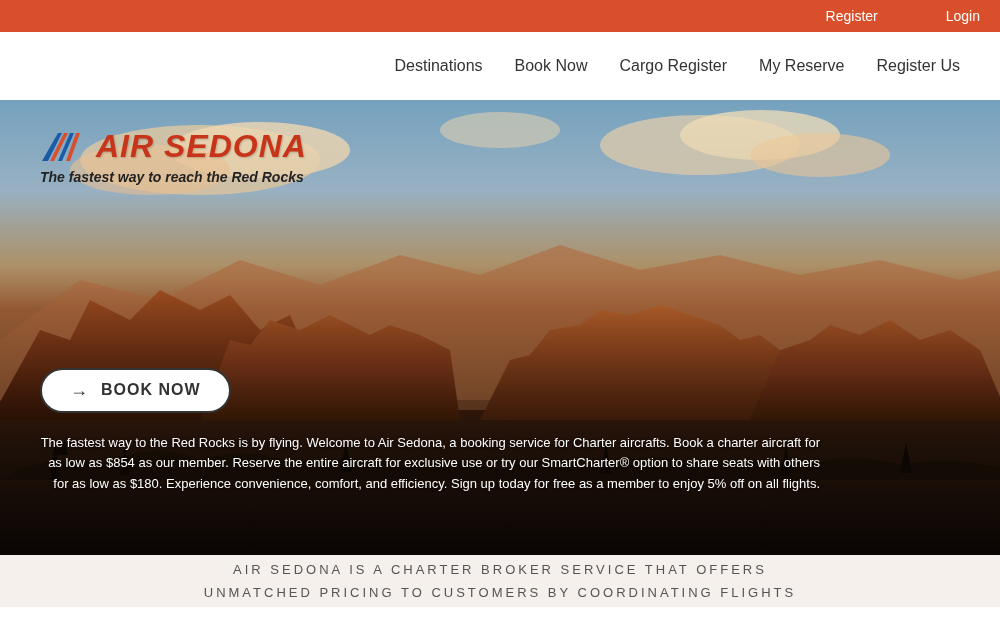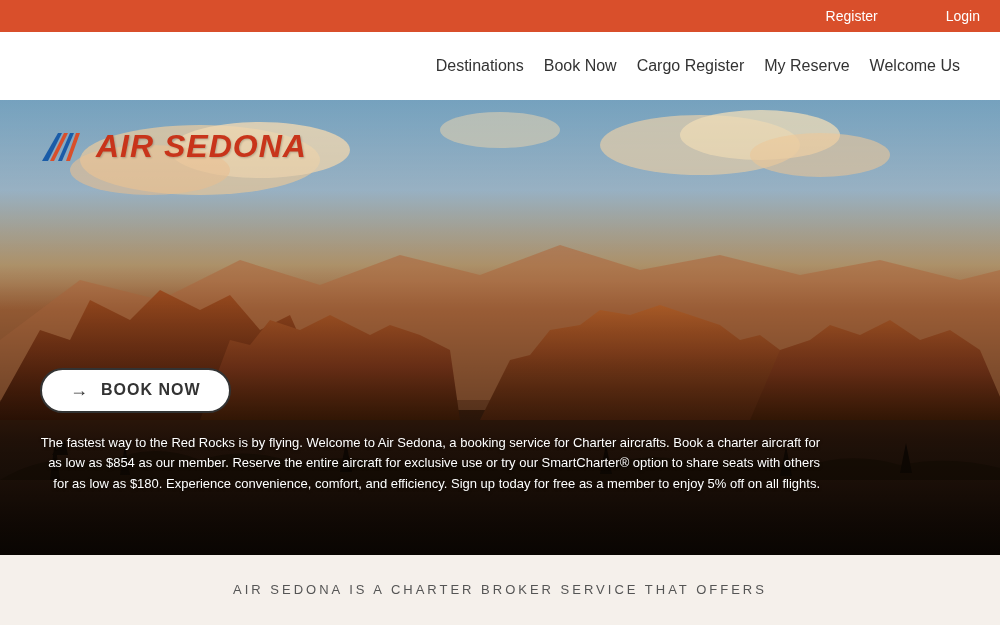--- a/index.html
+++ b/index.html
@@ -28,21 +28,21 @@
       height: 68px;
       display: flex;
       align-items: center;
       justify-content: flex-end;
       padding: 0 40px;
       position: relative;
       z-index: 10;
     }
     .main-nav nav {
       display: flex;
-      gap: 20px;
+      gap: 32px;
     }
     .main-nav nav a {
       color: #333;
       text-decoration: none;
       font-size: 16px;
       font-weight: 500;
     }
 
     
     .hero {
@@ -158,21 +158,21 @@
       color: white;
       line-height: 1.6;
       max-width: 780px;
       text-shadow: 0 1px 3px rgba(0,0,0,0.6);
       text-align: right;
     }
 
     
     .footer-banner {
       background-color: #f5f0eb;
-      height: 70px;
+      height: 52px;
       display: flex;
       align-items: center;
       justify-content: center;
       padding: 0 40px;
     }
     .footer-banner p {
       font-size: 13px;
       letter-spacing: 3px;
       color: #555;
       text-transform: uppercase;
@@ -188,21 +188,21 @@
   <a>Register</a>
   <a>Login</a>
 </div>
 
 <div class="main-nav">
   <nav>
     <a>Destinations</a>
     <a>Book Now</a>
     <a>Cargo Register</a>
     <a>My Reserve</a>
-    <a>Welcome Us</a>
+    <a>Register Us</a>
   </nav>
 </div>
 
 <div class="hero">
 
   <svg class="hero-bg" viewBox="0 0 1000 455" preserveAspectRatio="xMidYMid slice" xmlns="http://www.w3.org/2000/svg">
     <defs>
       <linearGradient id="skyGrad" x1="0" y1="0" x2="0" y2="1">
         <stop offset="0%" stop-color="#7baac8"></stop>
         <stop offset="30%" stop-color="#a8c4d8"></stop>
@@ -272,28 +272,30 @@
       <svg class="logo-icon" viewBox="0 0 50 36" xmlns="http://www.w3.org/2000/svg">
 
         <polygon points="2,32 18,4 22,4 8,32" fill="#1a5ca8"></polygon>
         <polygon points="10,32 24,4 28,4 14,32" fill="#d94f2b"></polygon>
         <polygon points="18,32 30,4 34,4 22,32" fill="#1a5ca8"></polygon>
 
         <polygon points="26,32 36,4 40,4 30,32" fill="#d94f2b"></polygon>
       </svg>
       <span class="logo-name">AIR SEDONA</span>
     </div>
+    <div class="logo-tagline">The fastest way to reach the Red Rocks</div>
   </div>
 
   <div class="hero-content">
     <a class="book-btn">
       <span class="arrow">→</span>
       <span>BOOK NOW</span>
     </a>
     <p class="hero-description">The fastest way to the Red Rocks is by flying. Welcome to Air Sedona, a booking service for Charter aircrafts. Book a charter aircraft for as low as $854 as our member. Reserve the entire aircraft for exclusive use or try our SmartCharter® option to share seats with others for as low as $180. Experience convenience, comfort, and efficiency. Sign up today for free as a member to enjoy 5% off on all flights.</p>
   </div>
 </div>
 
 <div class="footer-banner">
   <p>
     <span>AIR SEDONA IS A CHARTER BROKER SERVICE THAT OFFERS</span><br>
+    <span>UNMATCHED PRICING TO CUSTOMERS BY COORDINATING FLIGHTS</span>
   </p>
 </div>
 
 </body></html>

